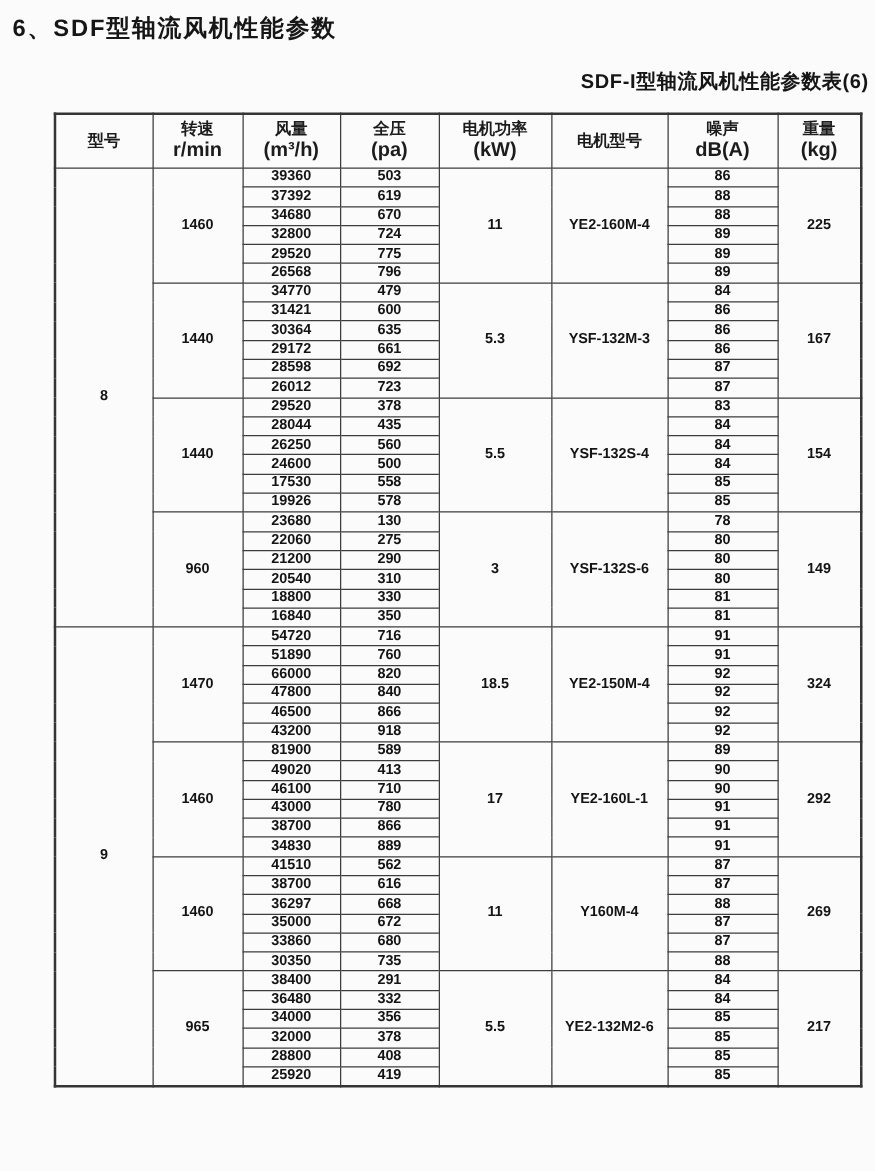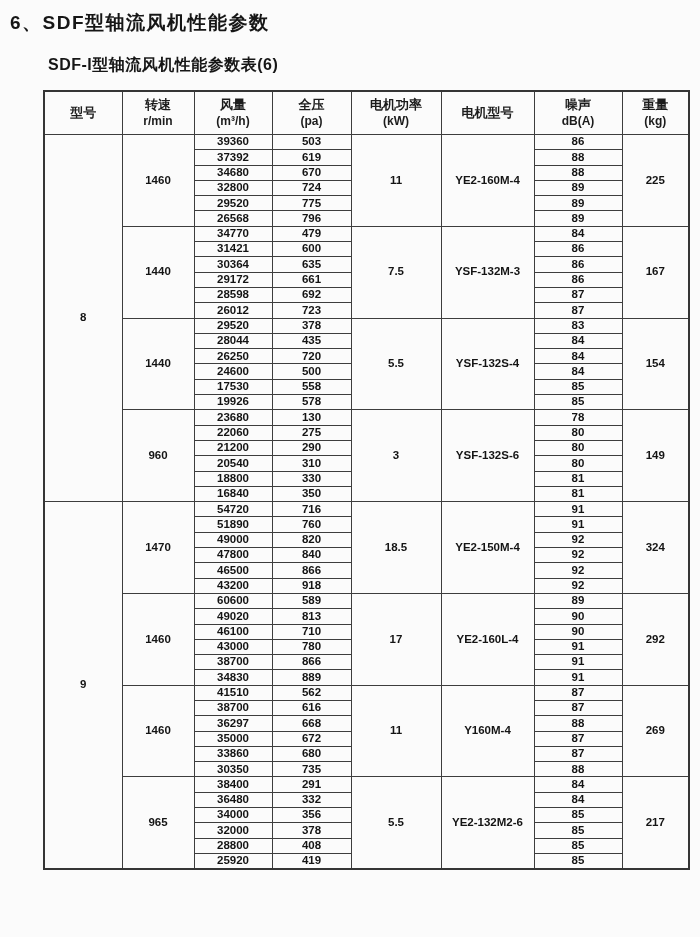--- a/index.html
+++ b/index.html
@@ -22,21 +22,21 @@
   .page-title {
     font-size: 19px;
     font-weight: 700;
     letter-spacing: 1.5px;
     padding: 10px 0 0 10px;
     color: #161616;
   }
   .table-title {
     width: 647px;
     margin: 19px 0 0 48px;
-    text-align: left;
+    text-align: right;
     font-size: 16px;
     font-weight: 700;
     letter-spacing: 0.5px;
     color: #161616;
   }
   table.perf {
     border-collapse: collapse;
     table-layout: fixed;
     width: 647px;
     margin: 14px 0 0 43px;
@@ -50,21 +50,21 @@
     padding: 0;
     overflow: hidden;
     white-space: nowrap;
   }
   table.perf thead th {
     height: 42px;
     font-size: 13px;
     line-height: 1.25;
     background: #fbfbfb;
   }
-  .hl2 { font-size: 12px; font-weight: 700; }
+  .hl2 { font-size: 16px; font-weight: 700; }
   .hl2:empty { display: none; }
   table.perf tbody td {
     height: 14.3px;
     font-size: 11.5px;
     line-height: 1;
     color: #141414;
   }
 </style>
 </head>
 <body>
@@ -155,21 +155,21 @@
         </tr>
         <tr>
           <td>26568</td>
           <td>796</td>
           <td>89</td>
         </tr>
         <tr>
           <td rowspan="6">1440</td>
           <td>34770</td>
           <td>479</td>
-          <td rowspan="6">7.5</td>
+          <td rowspan="6">5.3</td>
           <td rowspan="6">YSF-132M-3</td>
           <td>84</td>
           <td rowspan="6">167</td>
         </tr>
         <tr>
           <td>31421</td>
           <td>600</td>
           <td>86</td>
         </tr>
         <tr>
@@ -201,21 +201,21 @@
           <td>83</td>
           <td rowspan="6">154</td>
         </tr>
         <tr>
           <td>28044</td>
           <td>435</td>
           <td>84</td>
         </tr>
         <tr>
           <td>26250</td>
-          <td>720</td>
+          <td>560</td>
           <td>84</td>
         </tr>
         <tr>
           <td>24600</td>
           <td>500</td>
           <td>84</td>
         </tr>
         <tr>
           <td>17530</td>
           <td>558</td>
@@ -269,51 +269,51 @@
           <td rowspan="6">YE2-150M-4</td>
           <td>91</td>
           <td rowspan="6">324</td>
         </tr>
         <tr>
           <td>51890</td>
           <td>760</td>
           <td>91</td>
         </tr>
         <tr>
-          <td>49000</td>
+          <td>66000</td>
           <td>820</td>
           <td>92</td>
         </tr>
         <tr>
           <td>47800</td>
           <td>840</td>
           <td>92</td>
         </tr>
         <tr>
           <td>46500</td>
           <td>866</td>
           <td>92</td>
         </tr>
         <tr>
           <td>43200</td>
           <td>918</td>
           <td>92</td>
         </tr>
         <tr>
           <td rowspan="6">1460</td>
-          <td>60600</td>
+          <td>81900</td>
           <td>589</td>
           <td rowspan="6">17</td>
-          <td rowspan="6">YE2-160L-4</td>
+          <td rowspan="6">YE2-160L-1</td>
           <td>89</td>
           <td rowspan="6">292</td>
         </tr>
         <tr>
           <td>49020</td>
-          <td>813</td>
+          <td>413</td>
           <td>90</td>
         </tr>
         <tr>
           <td>46100</td>
           <td>710</td>
           <td>90</td>
         </tr>
         <tr>
           <td>43000</td>
           <td>780</td>

